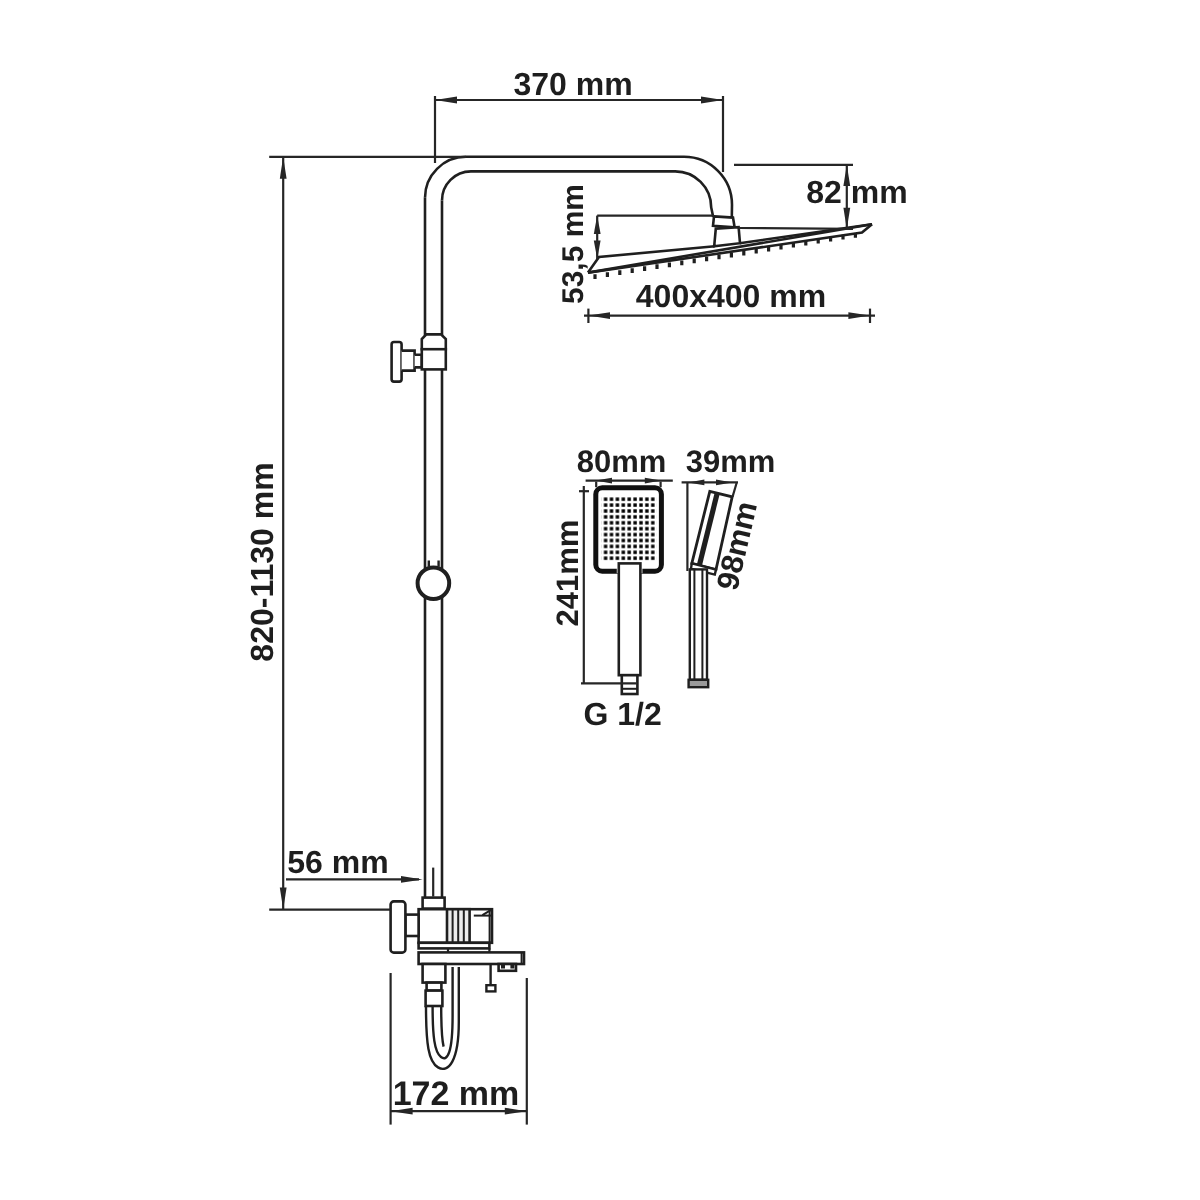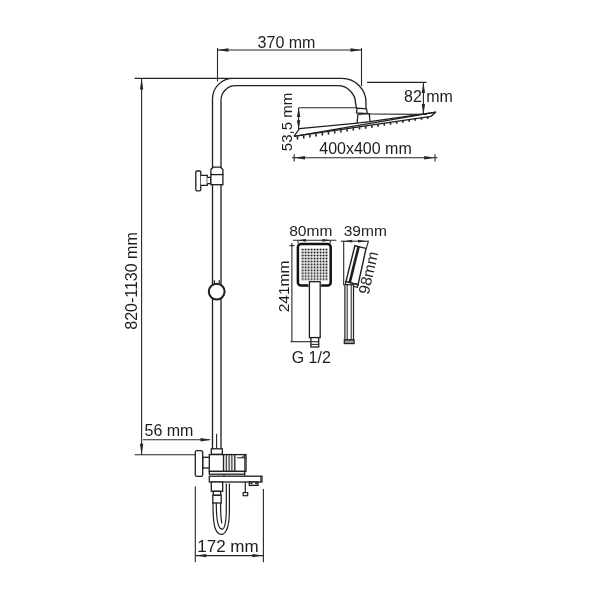--- a/index.html
+++ b/index.html
@@ -1,16 +1,16 @@
 <!DOCTYPE html>
 <html><head>
 <meta charset="utf-8">
 <style>
   html,body{margin:0;padding:0;background:#fff;}
-  .wrap{width:600px;height:600px;position:relative;background:#fca5a5;}
+  .wrap{width:600px;height:600px;position:relative;background:#fca5a5;font-weight:bold;}
   svg{display:block;}
   text{font-family:"Liberation Sans",sans-serif;fill:#1e1e1e;}
 </style>
 </head>
 <body>
 <div class="wrap">
 <svg width="600" height="600" viewBox="0 0 600 600">
   <defs>
     <pattern id="dots" x="0.4" y="0.3" width="2.95" height="2.95" patternUnits="userSpaceOnUse">
       <rect x="0.65" y="0.65" width="1.7" height="1.7" fill="#000"></rect>

